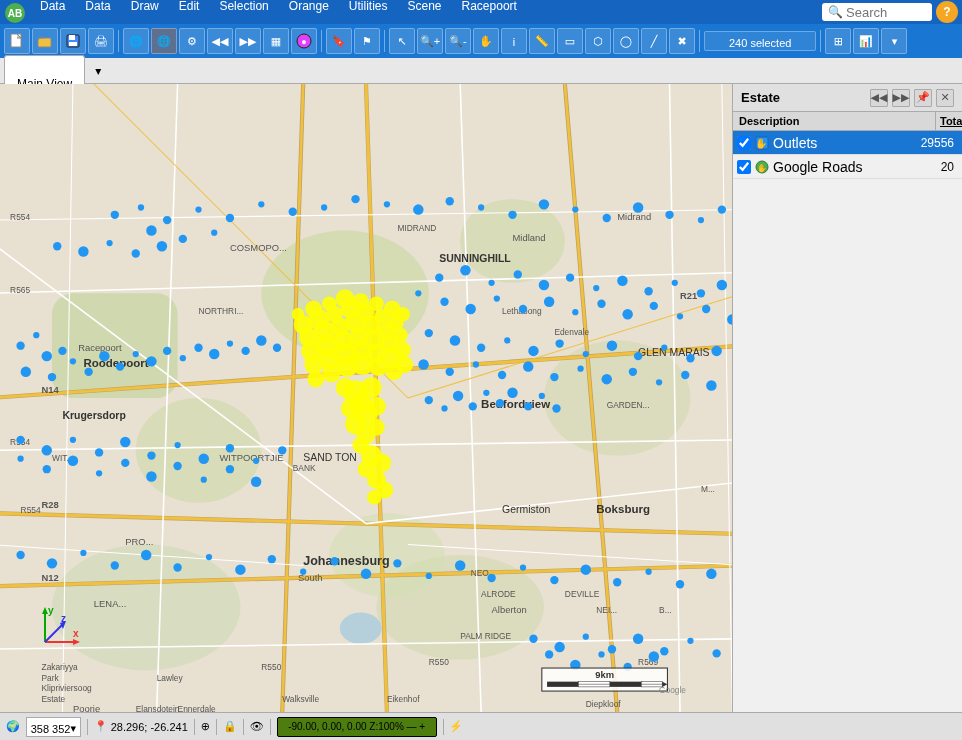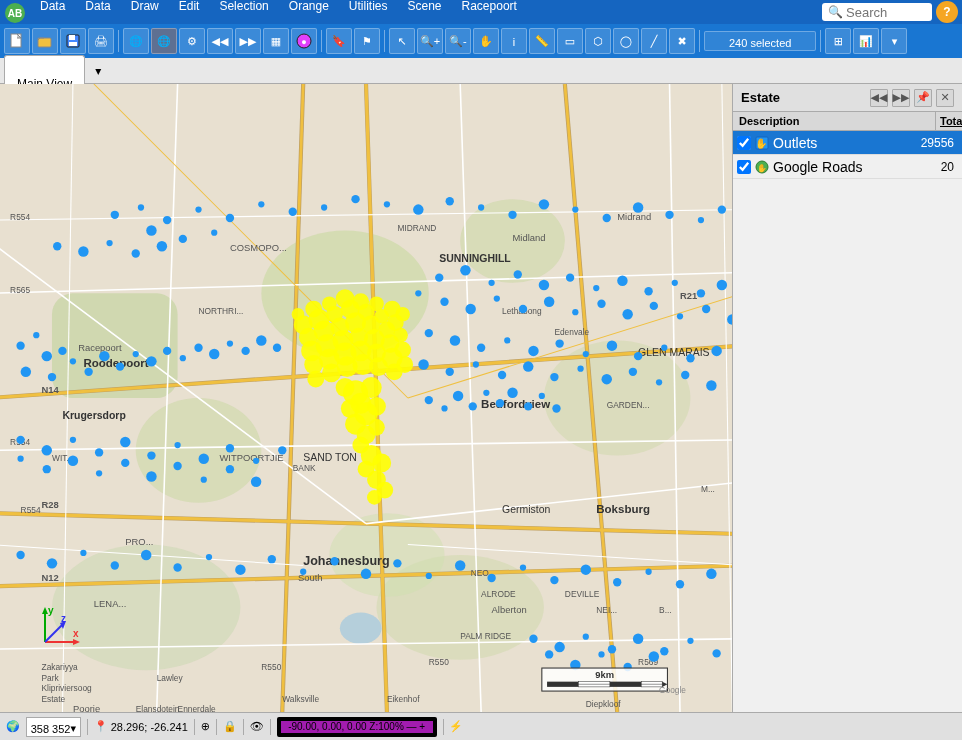--- a/index.html
+++ b/index.html
@@ -115,21 +115,21 @@
 
     
     #statusbar {
       display: flex; align-items: center; height: 28px;
       background: #e0e0e0; border-top: 1px solid #aaa;
       padding: 0 6px; gap: 6px; font-size: 11px;
     }
     .status-item { display: flex; align-items: center; gap: 3px; }
     .status-sep { width: 1px; height: 16px; background: #aaa; }
     .coord-box {
-      background: #a21caf; border: 4px solid #000000; padding: 1px 6px;
+      background: #4d7c0f; border: 1px solid #000000; padding: 1px 6px;
       height: 20px; line-height: 18px; border-radius: 2px; min-width: 70px;
       display: flex; align-items: center; justify-content: center;
     }
     .status-dropdown {
       display: flex; align-items: flex-end; background: white;
       border: 1px solid #aaa; padding: 1px 4px; height: 20px; cursor: pointer;
     }
     .road-outline { stroke: #c0a060; stroke-width: 4; fill: none; }
   </style>
 </head>

